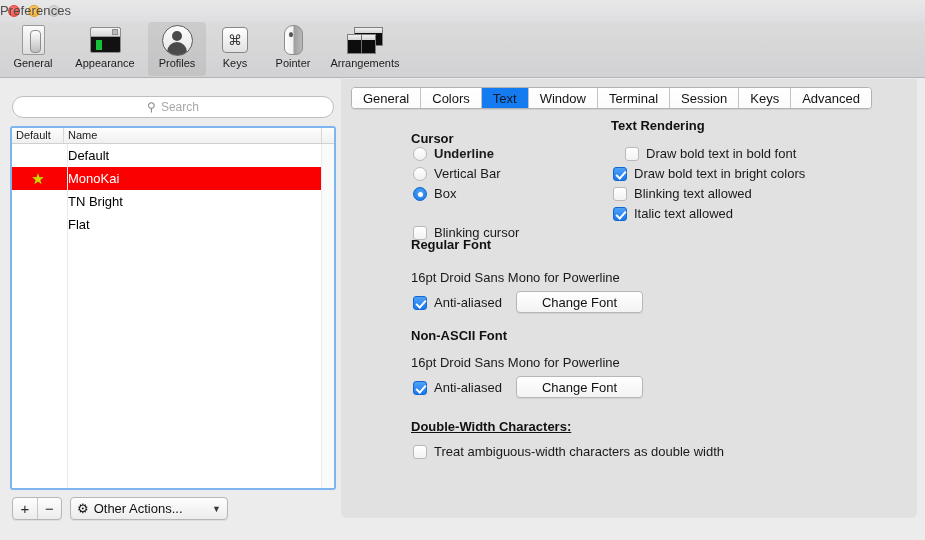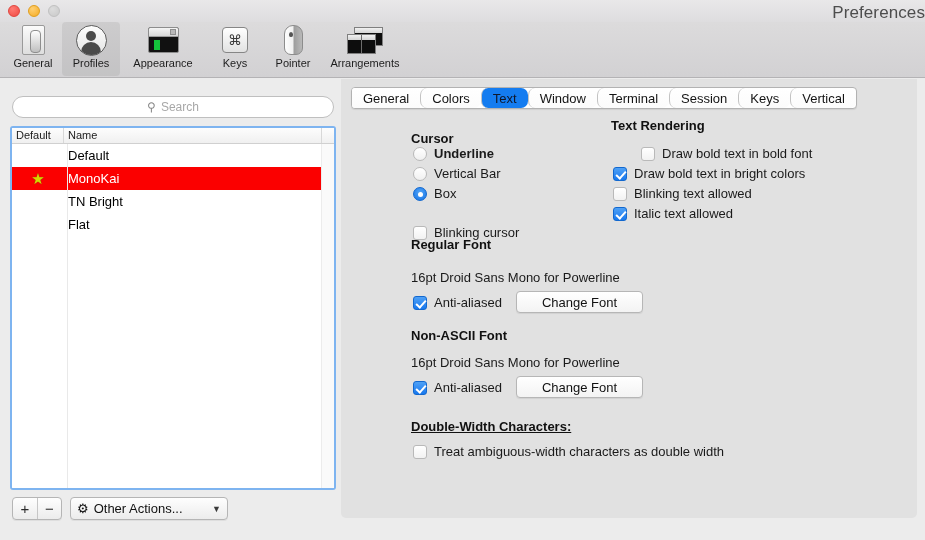--- a/index.html
+++ b/index.html
@@ -25,22 +25,22 @@
     position: absolute;
     left: 0; top: 0;
     width: 925px;
     height: 22px;
     background: linear-gradient(to bottom, #e9e8e9 0%, #dedddf 100%);
   }
   .title-text {
     position: absolute;
     left: 0; top: 3px;
     width: 925px;
-    text-align: right;
-    font-size: 17px;
+    text-align: left;
+    font-size: 13px;
     color: #4d4d4d;
     font-weight: normal;
     letter-spacing: 0.1px;
   }
   .lights { position: absolute; left: 8px; top: 5px; display: flex; gap: 8px; }
   .light { width: 12px; height: 12px; border-radius: 50%; }
   .light.red    { background: radial-gradient(circle at 35% 30%, #ff7a73, #f04a43); border: 0.5px solid #e0443d; }
   .light.yellow { background: radial-gradient(circle at 35% 30%, #ffd073, #f5ab23); border: 0.5px solid #e09e1d; }
   .light.grey   { background: radial-gradient(circle at 35% 30%, #dcdcdc, #c9c9c9); border: 0.5px solid #c0c0c0; }
 
@@ -246,21 +246,21 @@
     display:flex; height:22px;
     border:1px solid #b2b2b2; border-radius:4px; overflow:hidden;
     background:#fff;
     box-shadow: 0 1px 1px rgba(0,0,0,0.08);
   }
   .tab {
     display:flex; align-items:center; padding:0 11px;
     font-size:13px; color:#141414;
     background: linear-gradient(to bottom,#ffffff,#fbfbfb);
   }
-  .tab + .tab { border-left:1px solid #c3c3c3;border-radius:7px; }
+  .tab + .tab { border-left:1px solid #c3c3c3; }
   .tab.active { background:#147cf0; color:#0f172a; }
 
   .content { position:absolute; left:341px; top:109px; width:576px; height:409px; }
 
   .sec-title {
     position:absolute; font-size:13px; font-weight:bold; color:#111;
   }
   .ctrl-row {
     position:absolute; display:flex; align-items:center; gap:7px;
     font-size:13px; color:#1a1a1a;
@@ -327,37 +327,37 @@
 
   <div class="toolbar">
 
     <div class="tool">
       <div class="glyph">
         <div class="ico ico-general"></div>
       </div>
       <div class="lbl">General</div>
     </div>
 
+    <div class="tool wide">
+      <div class="glyph">
+        <div class="ico ico-appearance">
+            <span class="ico-app-sq"></span>
+          </div>
+      </div>
+      <div class="lbl">Appearance</div>
+    </div>
+
     <div class="tool selected">
       <div class="glyph">
         <div class="ico ico-profiles">
             <span class="head"></span>
             <span class="body"></span>
           </div>
       </div>
       <div class="lbl">Profiles</div>
-    </div>
-
-    <div class="tool wide">
-      <div class="glyph">
-        <div class="ico ico-appearance">
-            <span class="ico-app-sq"></span>
-          </div>
-      </div>
-      <div class="lbl">Appearance</div>
     </div>
 
     <div class="tool">
       <div class="glyph">
         <div class="ico ico-keys">⌘</div>
       </div>
       <div class="lbl">Keys</div>
     </div>
 
     <div class="tool">
@@ -440,21 +440,21 @@
   <div class="rpane"></div>
 
   <div class="tabbar">
     <div class="tab">General</div>
     <div class="tab">Colors</div>
     <div class="tab active">Text</div>
     <div class="tab">Window</div>
     <div class="tab">Terminal</div>
     <div class="tab">Session</div>
     <div class="tab">Keys</div>
-    <div class="tab">Vertical</div>
+    <div class="tab">Advanced</div>
   </div>
 
   <div class="content">
 
     <div class="sec-title" style="left:70px; top:22px;">Cursor</div>
 
     <div class="ctrl-row" style="left:72px; top:37px;font-weight:bold;">
       <span class="radio"></span>
       <span>Underline</span>
     </div>
@@ -466,21 +466,21 @@
       <span class="radio on"></span>
       <span>Box</span>
     </div>
     <div class="ctrl-row" style="left:72px; top:116px;">
       <span class="check"></span>
       <span>Blinking cursor</span>
     </div>
 
     <div class="sec-title" style="left:270px; top:9px;">Text Rendering</div>
 
-    <div class="ctrl-row" style="left:284px; top:37px;padding-left:16px;">
+    <div class="ctrl-row" style="left:268px; top:37px;padding-left:16px;">
       <span class="check"></span>
       <span>Draw bold text in bold font</span>
     </div>
     <div class="ctrl-row" style="left:272px; top:57px;">
       <span class="check on"></span>
       <span>Draw bold text in bright colors</span>
     </div>
     <div class="ctrl-row" style="left:272px; top:77px;">
       <span class="check"></span>
       <span>Blinking text allowed</span>

